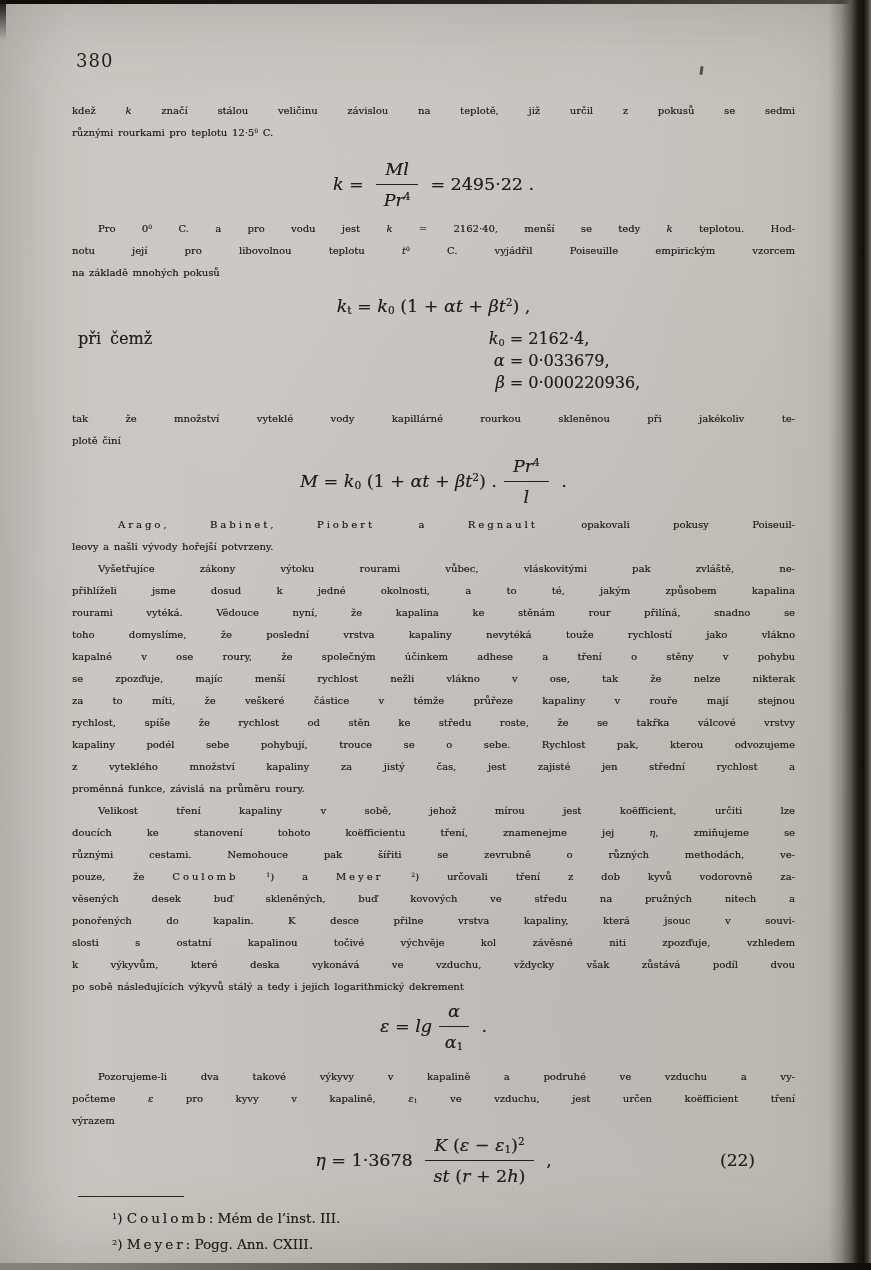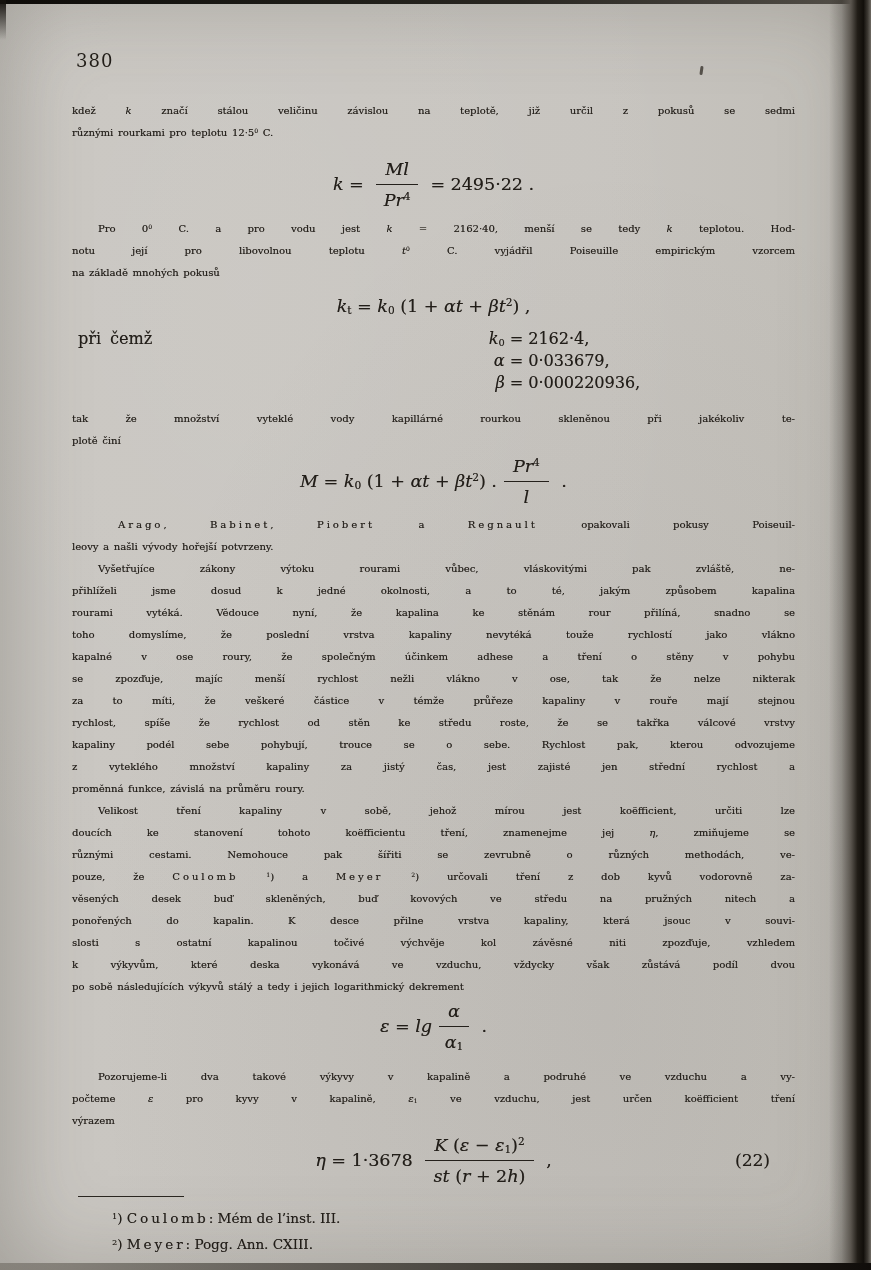--- a/index.html
+++ b/index.html
@@ -45,21 +45,21 @@
   .sp{letter-spacing:3px;}
   sup{font-size:60%;line-height:0;position:relative;vertical-align:baseline;top:-0.55em;}
   sub{font-size:60%;line-height:0;position:relative;vertical-align:baseline;bottom:-0.22em;}
 
   .formula{position:relative;display:flex;align-items:center;justify-content:center;
     font-size:17.5px;line-height:24px;text-shadow:0.2px 0.2px 0.45px rgba(33,28,22,0.55);}
   .formula .fpart{white-space:pre;}
   .frac{display:inline-block;vertical-align:middle;text-align:center;margin:0 7px;}
   .frac .num{display:block;padding:1px 9px 3px;border-bottom:1.6px solid #24201b;}
   .frac .den{display:block;padding-top:3px;}
-  .eqnum{position:absolute;right:25px;top:50%;transform:translateY(-50%);font-size:17px;}
+  .eqnum{position:absolute;right:40px;top:50%;transform:translateY(-50%);font-size:17px;}
 
   
   #values{position:relative;font-size:16px;line-height:22px;
     text-shadow:0.2px 0.2px 0.45px rgba(33,28,22,0.55);}
   #values .vlabel{position:absolute;left:6px;top:0;word-spacing:4px;}
   #values .vgrid{margin-left:262px;display:grid;grid-template-columns:auto auto;}
   #values .vsym{text-align:right;}
   #values .vval{text-align:left;white-space:pre;}
 
   

